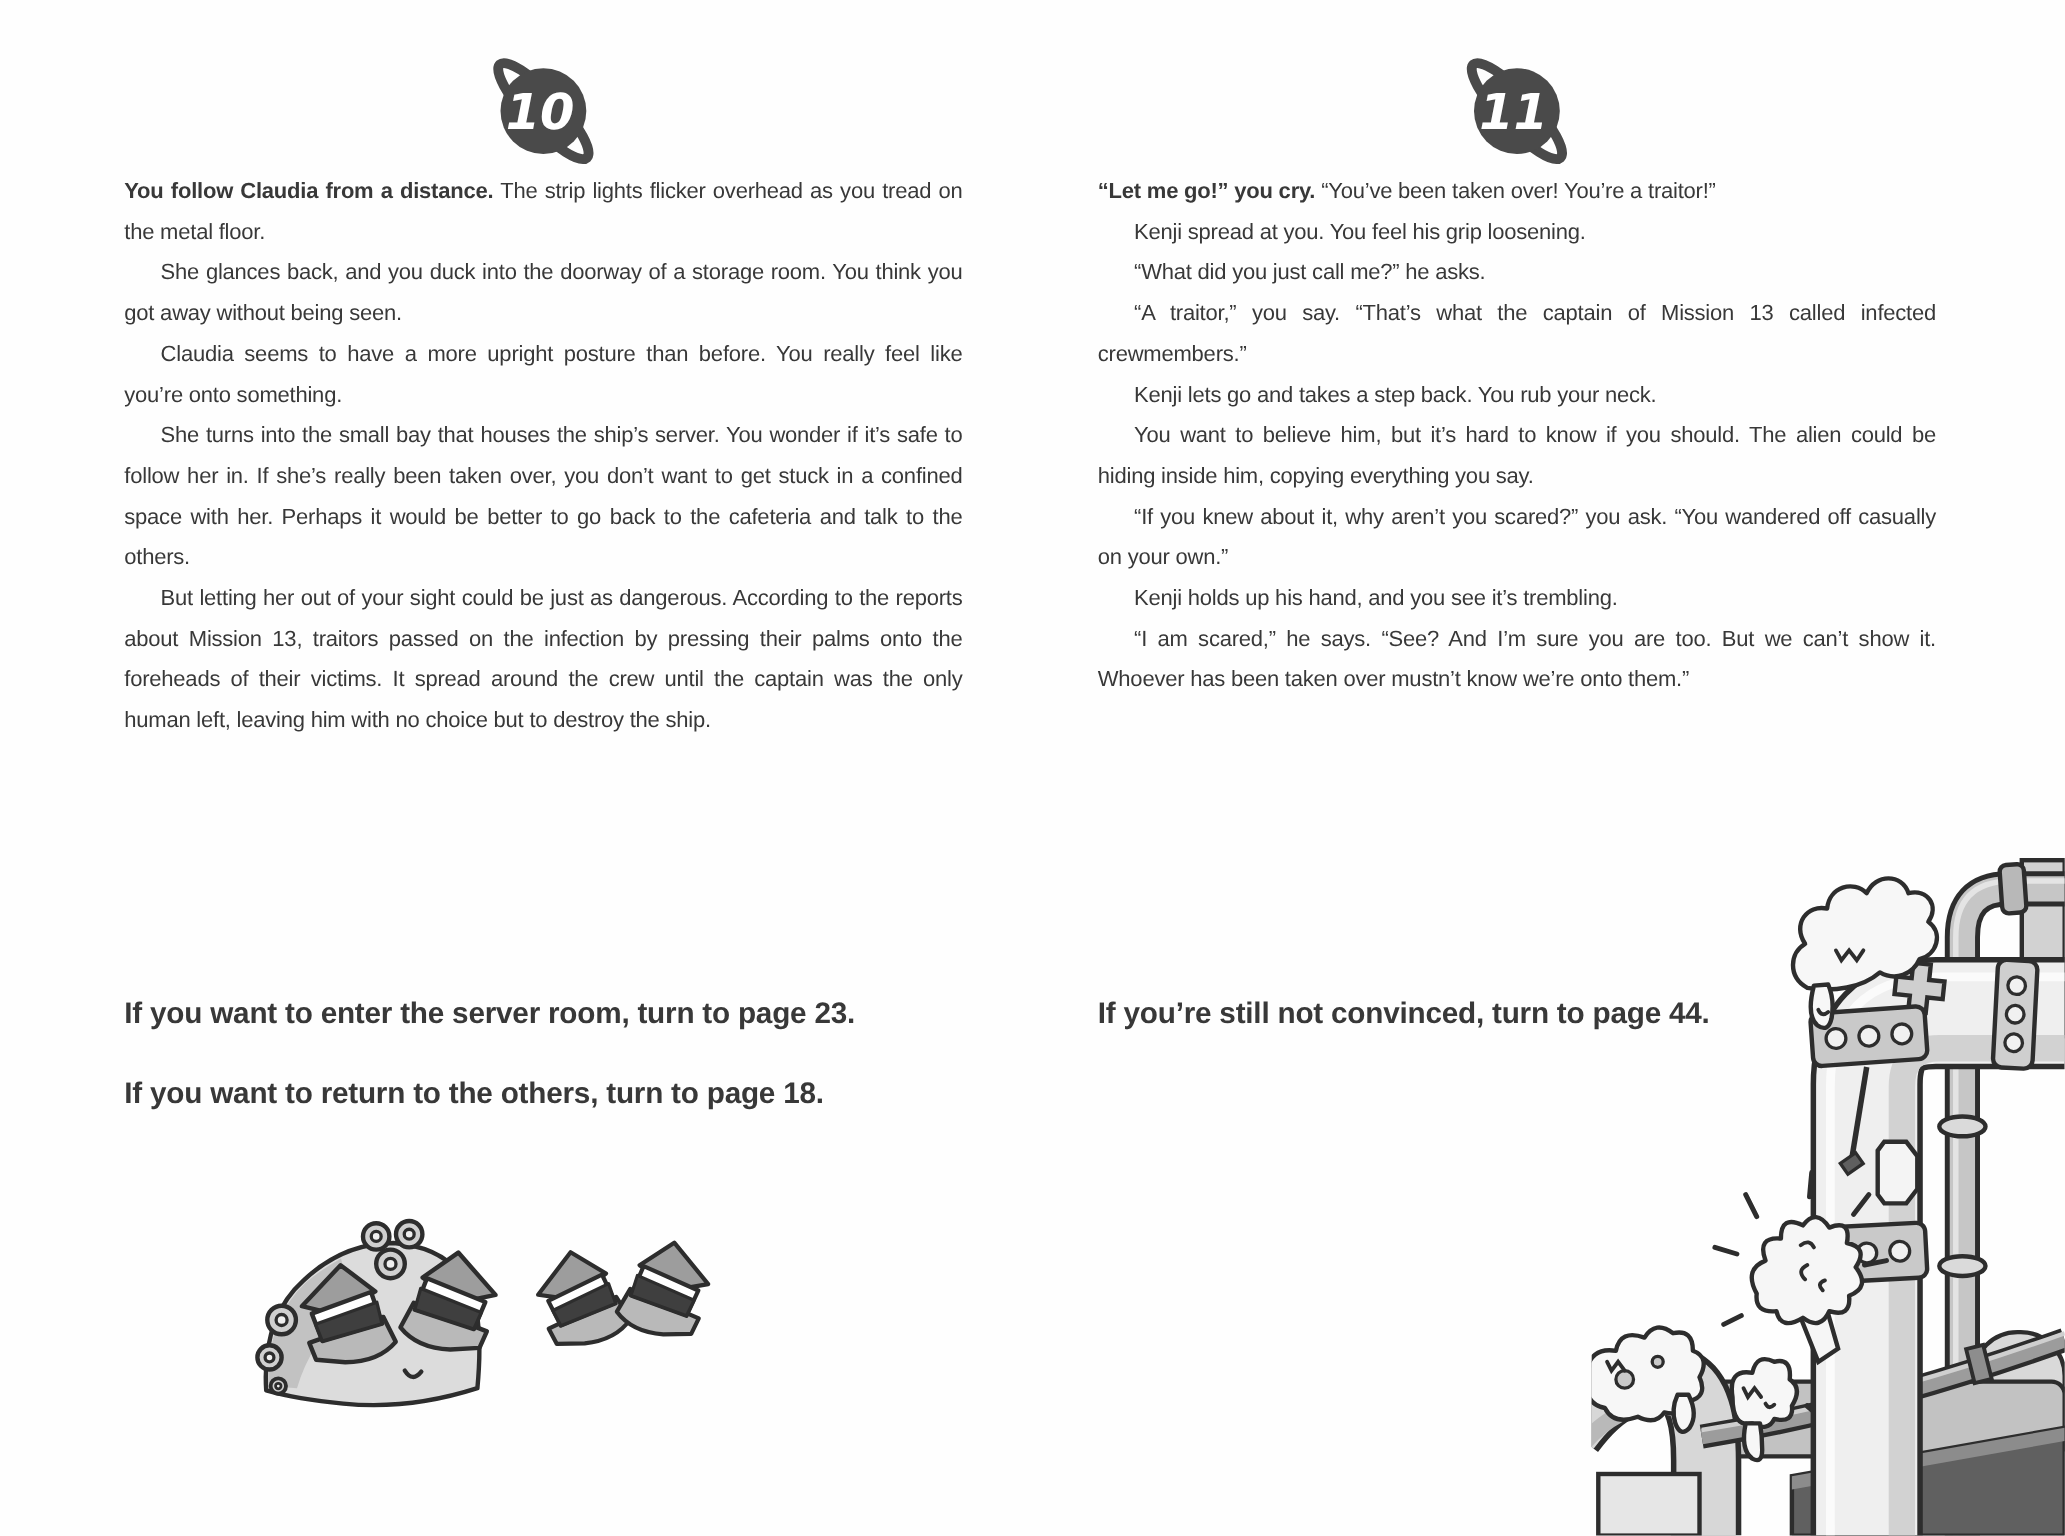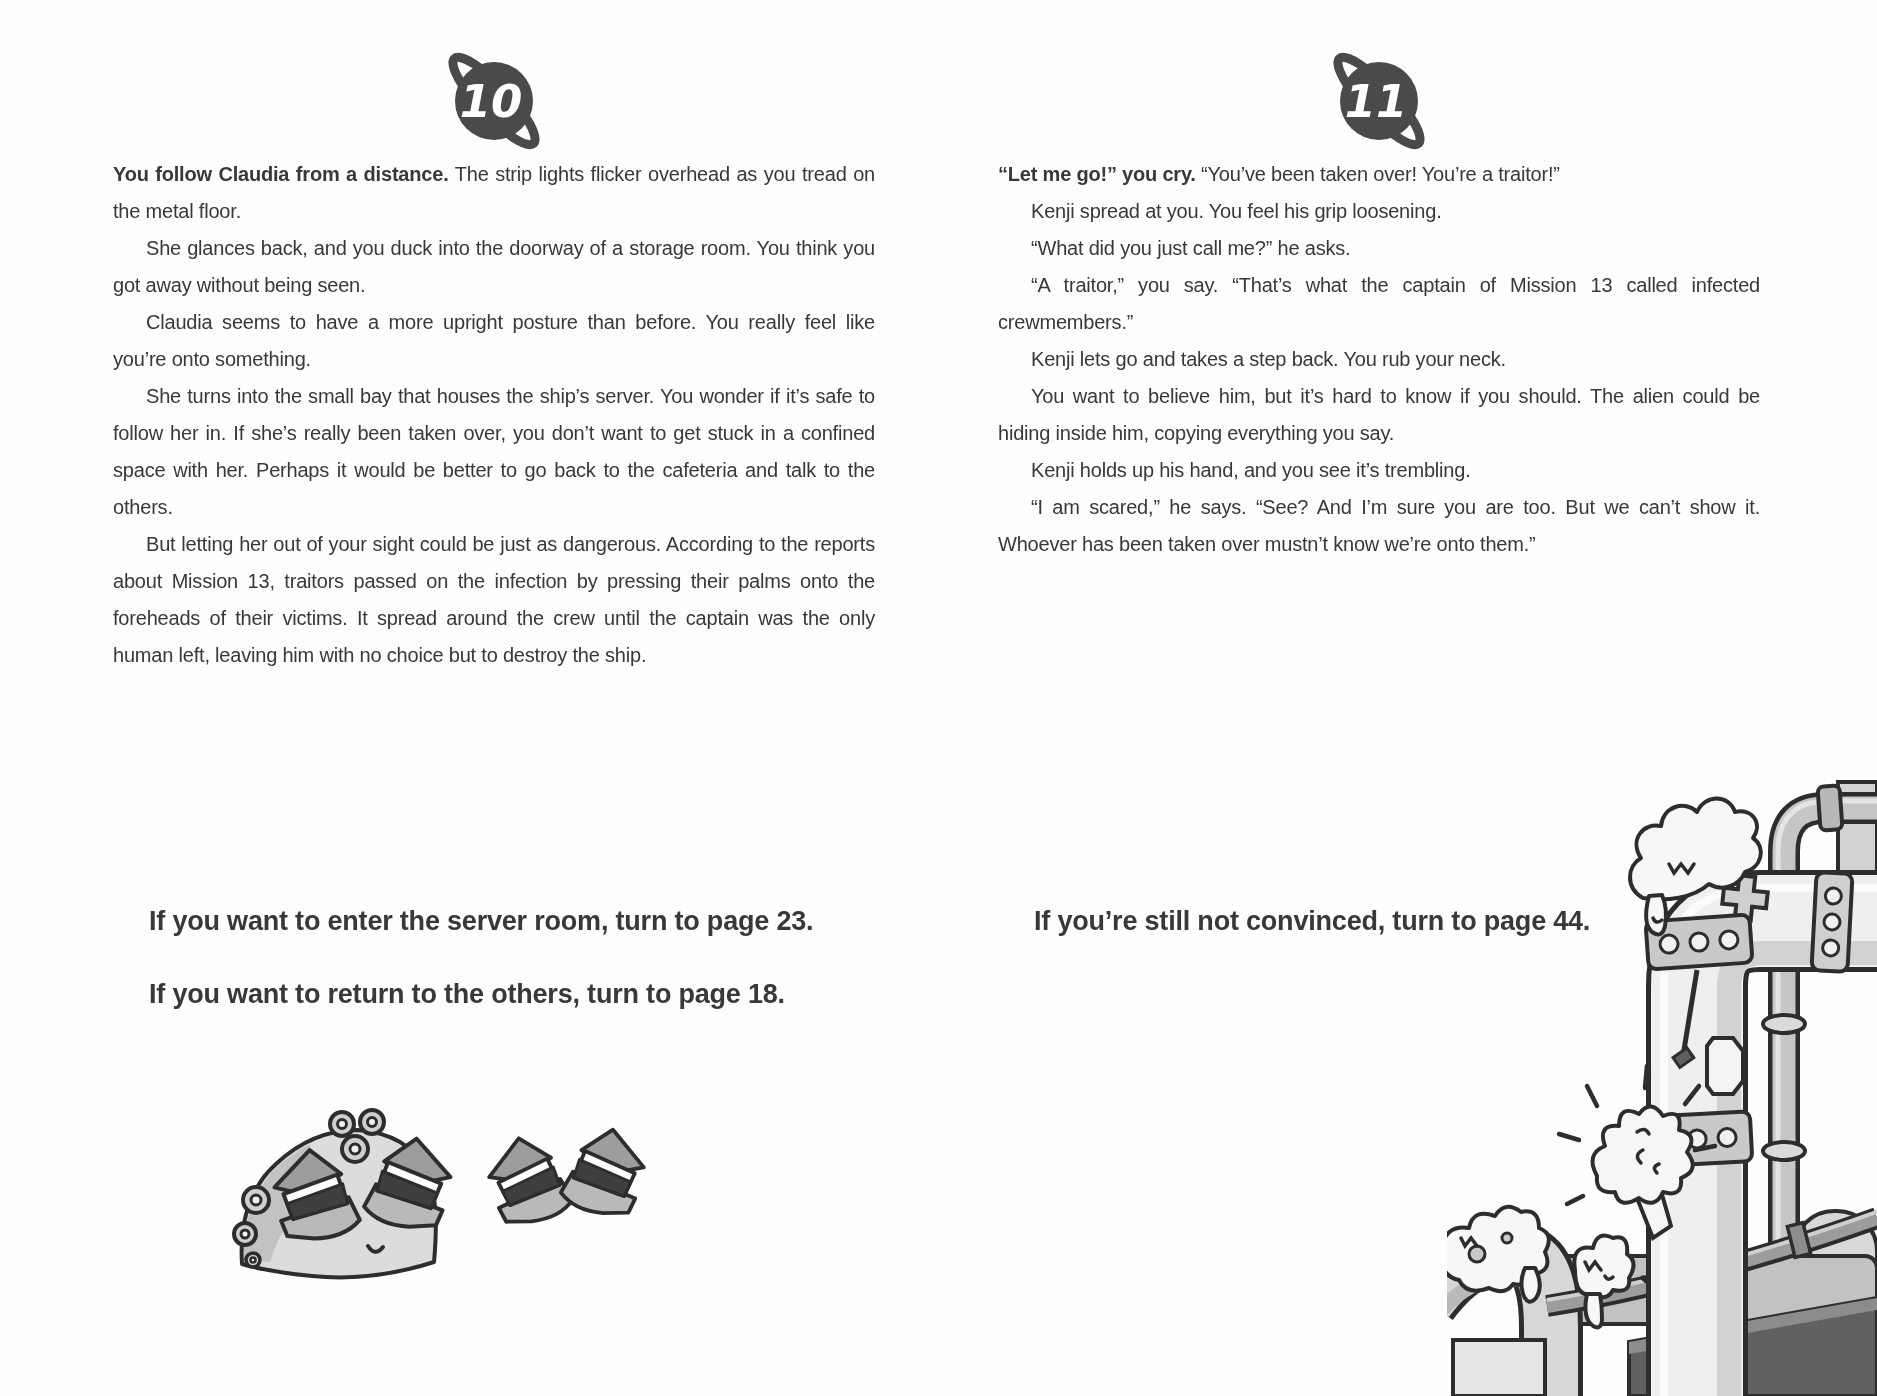--- a/index.html
+++ b/index.html
@@ -16,21 +16,21 @@
   .story-text{
     position:absolute;top:156px;left:0;right:0;
     font-size:20px;line-height:37px;text-align:justify;
     letter-spacing:-0.2px;
   }
   .story-text p{margin:0;}
   .story-text p.indent{text-indent:33px;}
   .lead{font-weight:bold;}
   .choices{
     position:absolute;top:903px;left:0;right:0;
-    font-weight:bold;font-size:27px;line-height:36px;letter-spacing:-0.2px;margin-left:36px;
+    font-weight:bold;font-size:27px;line-height:36px;letter-spacing:-0.2px;
   }
   .choice + .choice{margin-top:37px;}
   .illus{position:absolute;}
   .illus.eyes{left:222px;top:1100px;}
   .illus.pipes{left:1447px;top:636px;}
 </style>
 </head>
 <body>
 
 <div class="page-col left">
@@ -67,20 +67,21 @@
     <text x="60" y="77" text-anchor="middle" font-size="45" font-weight="bold" font-style="italic" fill="#ffffff">11</text>
   </svg>
 
   <div class="story-text">
     <p><b class="lead">“Let me go!” you cry.</b><span> “You’ve been taken over! You’re a traitor!”</span></p>
     <p class="indent"><span>Kenji spread at you. You feel his grip loosening.</span></p>
     <p class="indent"><span>“What did you just call me?” he asks.</span></p>
     <p class="indent"><span>“A traitor,” you say. “That’s what the captain of Mission 13 called infected crewmembers.”</span></p>
     <p class="indent"><span>Kenji lets go and takes a step back. You rub your neck.</span></p>
     <p class="indent"><span>You want to believe him, but it’s hard to know if you should. The alien could be hiding inside him, copying everything you say.</span></p>
+    <p class="indent"><span>“If you knew about it, why aren’t you scared?” you ask. “You wandered off casually on your own.”</span></p>
     <p class="indent"><span>Kenji holds up his hand, and you see it’s trembling.</span></p>
     <p class="indent"><span>“I am scared,” he says. “See? And I’m sure you are too. But we can’t show it. Whoever has been taken over mustn’t know we’re onto them.”</span></p>
   </div>
 
   <div class="choices">
     <div class="choice">If you’re still not convinced, turn to page 44.</div>
   </div>
 </div>
 
 <svg class="illus eyes" width="430" height="200" viewBox="0 0 430 200">

